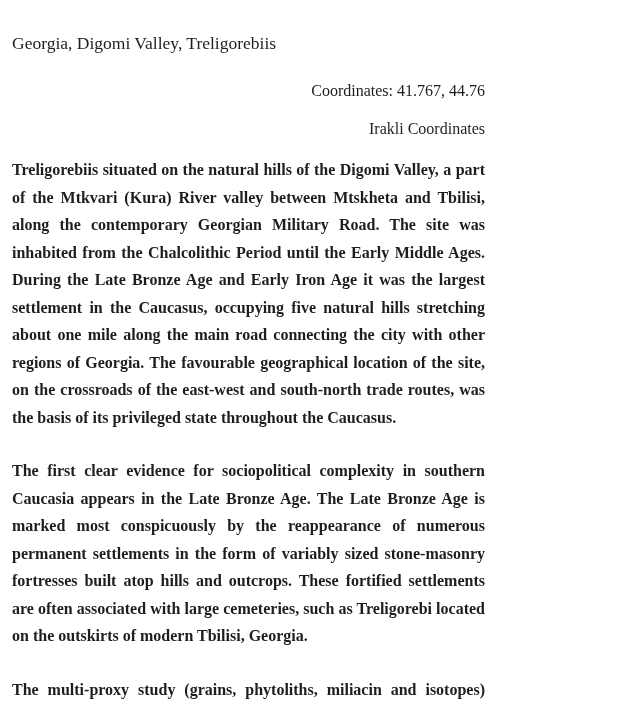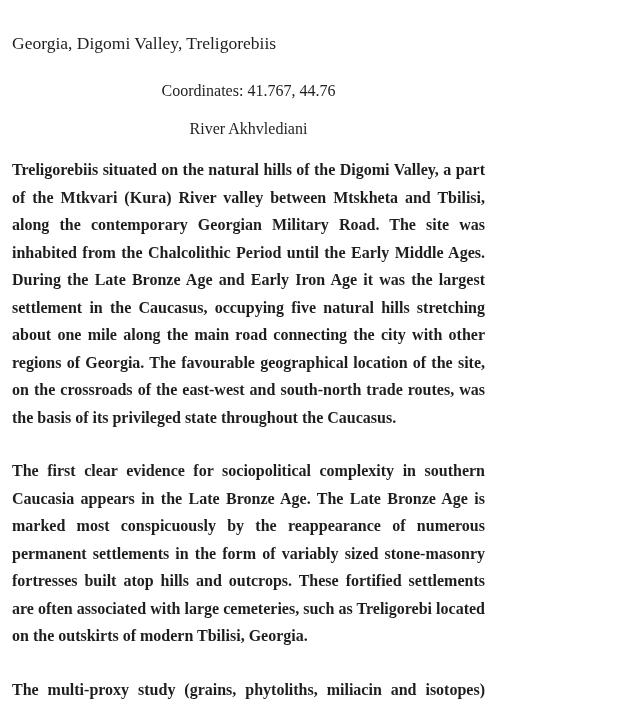--- a/index.html
+++ b/index.html
@@ -26,21 +26,21 @@
     font-size: 17.5px;
     font-weight: normal;
     line-height: 22px;
     margin: 0 0 23px 0;
     text-align: left;
   }
   .meta-line {
     font-size: 16px;
     line-height: 27.5px;
     margin: 0;
-    text-align: center;
+    text-align: right;
   }
   .coords-line { margin-bottom: 10px; }
   .author-line { margin-bottom: 14px; }
   .body-para {
     font-size: 16px;
     line-height: 27.5px;
     margin: 0 0 26px 0;
     text-align: justify;
     font-weight: bold;
   }
@@ -58,21 +58,21 @@
 </style>
 </head>
 <body>
 
 <div class="page">
 
   <h1 class="doc-title">Georgia, Digomi Valley, Treligorebiis</h1>
 
   <p class="meta-line coords-line">Coordinates: 41.767, 44.76</p>
 
-  <p class="meta-line author-line">River Akhvlediani</p>
+  <p class="meta-line author-line">Irakli Coordinates</p>
 
   <p class="body-para">Treligorebiis situated on the natural hills of the Digomi Valley, a part of the Mtkvari (Kura) River valley between Mtskheta and Tbilisi, along the contemporary Georgian Military Road. The site was inhabited from the Chalcolithic Period until the Early Middle Ages. During the Late Bronze Age and Early Iron Age it was the largest settlement in the Caucasus, occupying five natural hills stretching about one mile along the main road connecting the city with other regions of Georgia. The favourable geographical location of the site, on the crossroads of the east-west and south-north trade routes, was the basis of its privileged state throughout the Caucasus.</p>
 
   <p class="body-para">The first clear evidence for sociopolitical complexity in southern Caucasia appears in the Late Bronze Age. The Late Bronze Age is marked most conspicuously by the reappearance of numerous permanent settlements in the form of variably sized stone-masonry fortresses built atop hills and outcrops. These fortified settlements are often associated with large cemeteries, such as Treligorebi located on the outskirts of modern Tbilisi, Georgia.</p>
 
   <p class="body-para"><span>The multi-proxy study (grains, phytoliths, miliacin and isotopes) carried out on the Treli-Treligorebi site, during the transition from the Late Bronze Age to the Early Iron Age, demonstrated the presence of millet cultivation and consumption by domestic animals and humans, of up to 63%</span><sup class="footnote-sup">522</sup><span>.</span></p>
 
 
 </div>
 

